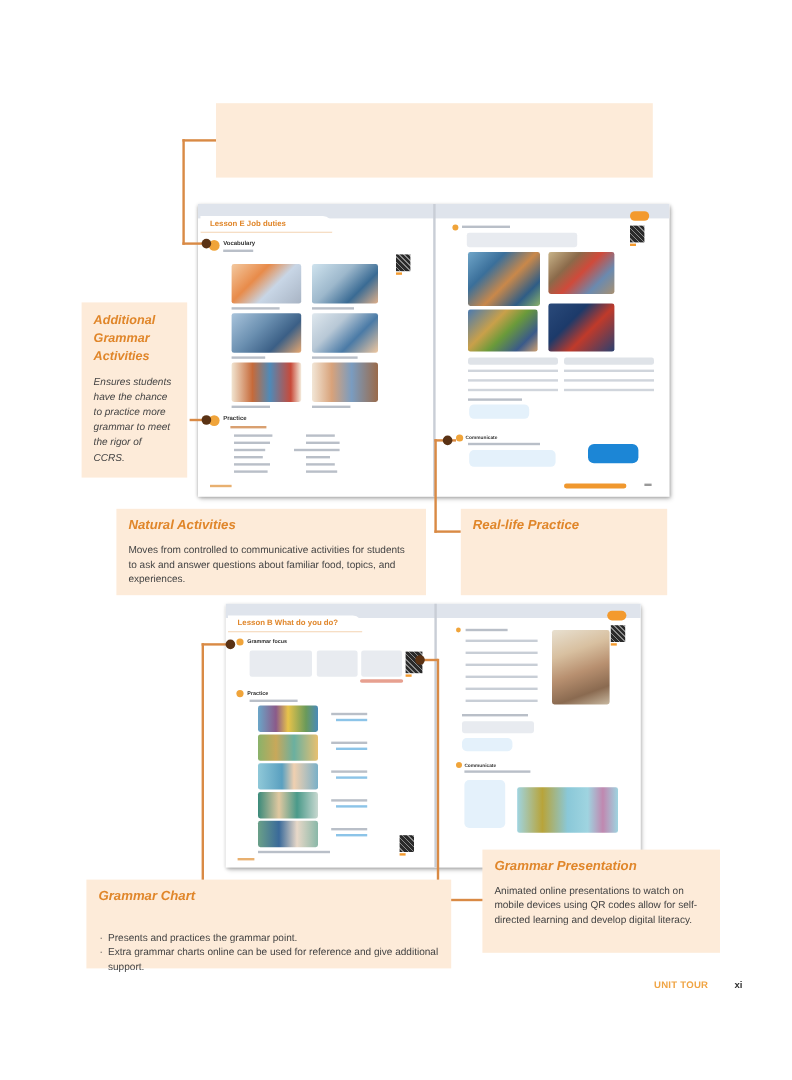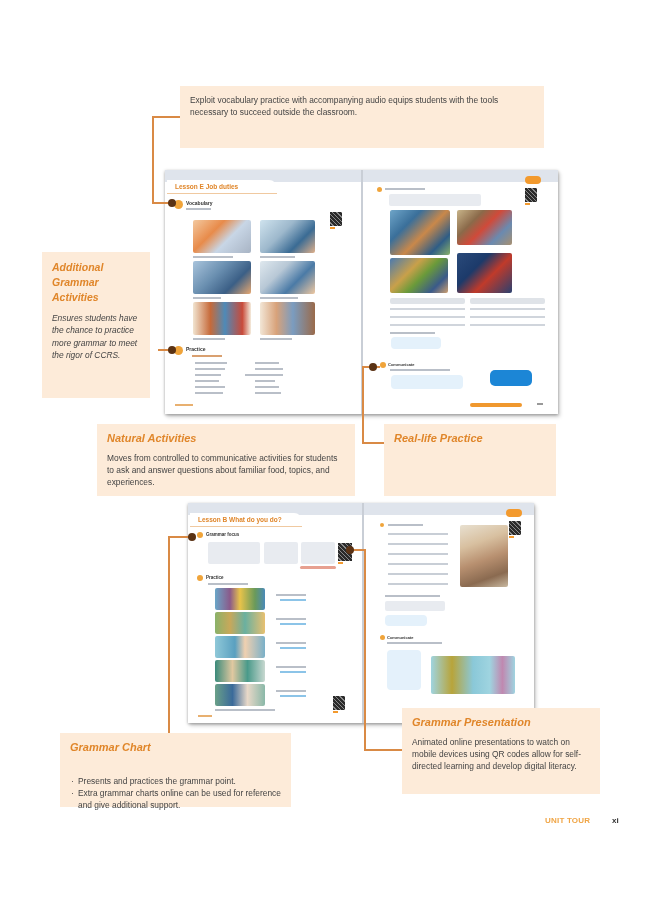--- a/index.html
+++ b/index.html
@@ -61,24 +61,23 @@
   .footer-label {
     position: absolute; left: 545px; top: 816px;
     font-size: 8px; font-weight: bold; color: #f0a545; letter-spacing: 0.2px;
   }
   .footer-page { position: absolute; left: 612px; top: 816px; font-size: 8px; font-weight: bold; color: #333; }
 </style>
 </head>
 <body>
 
 <div class="callout" style="left:180px; top:86px; width:364px; height:62px;">
-  <div class="body">Exploit vocabulary practice with accompanying audio equips students with the tools necessary to succeed outside the classroom.</div>
-</div>
-
-<div class="callout" style="left:42px; top:252px; width:108px; height:146px;">
+</div>
+
+<div class="callout" style="left:68px; top:252px; width:88px; height:146px;">
   <div class="title" style="font-size:10.5px; line-height:1.45;">Additional Grammar Activities</div>
   <div class="body" style="font-size:8.4px; line-height:1.5;font-style:italic;">Ensures students have the chance to practice more grammar to meet the rigor of CCRS.</div>
 </div>
 
 <div class="spread" style="left:165px; top:170px; width:393px; height:244px;">
   <div class="topband"></div>
   <div class="gutter" style="left:196px;"></div>
 
   <div class="lesson-tab" style="left:2px; top:10px; width:110px;">Lesson E  Job duties</div>
   <div class="numdot" style="left:9px; top:30px;"></div>
@@ -240,21 +239,21 @@
 <div class="line" style="left:350px; top:549px; width:15px; height:2px;"></div>
 <div class="line" style="left:364px; top:549px; width:2px; height:202px;"></div>
 <div class="line" style="left:364px; top:749px; width:40px; height:2px;"></div>
 <div class="dot" style="left:346px; top:546px;"></div>
 
 <div class="callout" style="left:402px; top:708px; width:198px; height:86px;">
   <div class="title">Grammar Presentation</div>
   <div class="body">Animated online presentations to watch on mobile devices using QR codes allow for self-directed learning and develop digital literacy.</div>
 </div>
 
-<div class="callout" style="left:60px; top:733px; width:231px; height:74px;">
+<div class="callout" style="left:72px; top:733px; width:304px; height:74px;">
   <div class="title">Grammar Chart</div>
   <ul>
     <li>Presents and practices the grammar point.</li>
     <li>Extra grammar charts online can be used for reference and give additional support.</li>
   </ul>
 </div>
 
 <div class="footer-label">UNIT TOUR</div>
 <div class="footer-page">xi</div>
 

